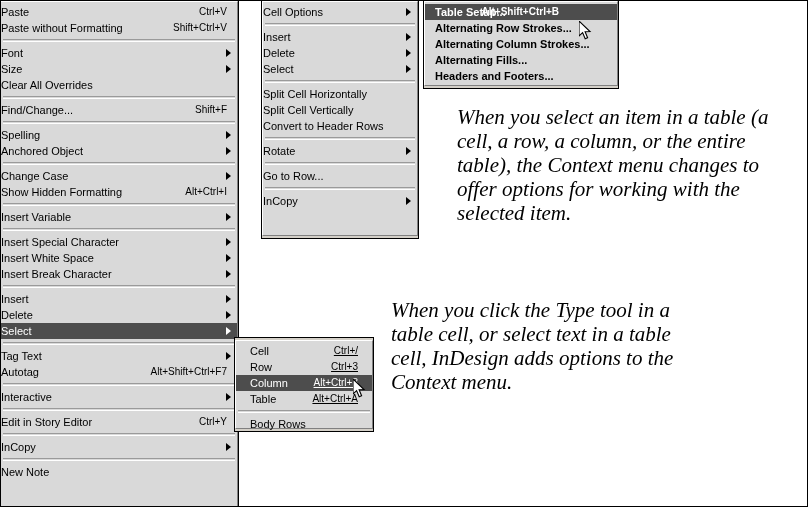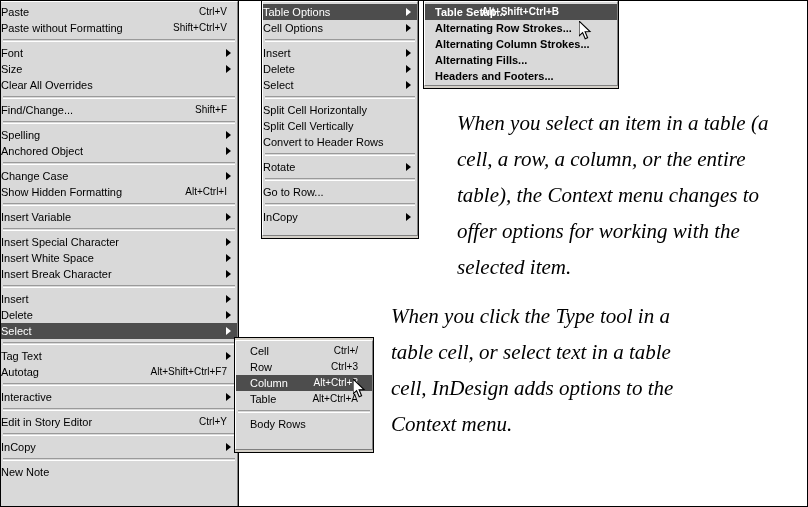--- a/index.html
+++ b/index.html
@@ -112,42 +112,42 @@
     width: 196px;
     height: 91px;
   }
   #menu-tablesetup .menu-item { padding-left: 10px; font-weight: bold; }
   #menu-tablesetup .menu-item .accel { right: 58px; }
 
   #menu-select {
     left: 233px;
     top: 336px;
     width: 140px;
-    height: 116px;
+    height: 95px;
   }
   #menu-select .menu-item { padding-left: 14px; }
-  #menu-select .menu-item .accel { right: 14px; }
+  #menu-select .menu-item .accel { right: 14px; text-decoration: underline; }
 
   
   .cursor {
     position: absolute;
     width: 13px;
     height: 20px;
     pointer-events: none;
   }
   #cursor-top { left: 578px; top: 20px; }
   #cursor-bottom { left: 352px; top: 378px; }
 
   
   .caption {
     position: absolute;
     font-family: "Liberation Serif", serif;
     font-style: italic;
     font-size: 21px;
-    line-height: 36px;
+    line-height: 24px;
     color: #000000;
   }
   #caption-1 { left: 456px; top: 104px; width: 345px; }
   #caption-2 { left: 390px; top: 297px; width: 320px; }
 </style>
 </head>
 <body>
 
 <div id="canvas">
 
@@ -186,21 +186,20 @@
         <div class="menu-item"><span class="label">Edit in Story Editor</span><span class="accel near">Ctrl+Y</span></div>
         <div class="sep"></div>
         <div class="menu-item"><span class="label">InCopy</span><span class="arrow"></span></div>
         <div class="sep"></div>
         <div class="menu-item"><span class="label">New Note</span></div>
       </div>
   </div>
 
   <div class="menu" id="menu-table">
     <div class="menu-inner">
-        <div class="menu-item selected"><span class="label">Table Options</span><span class="arrow"></span></div>
         <div class="menu-item"><span class="label">Cell Options</span><span class="arrow"></span></div>
         <div class="sep"></div>
         <div class="menu-item"><span class="label">Insert</span><span class="arrow"></span></div>
         <div class="menu-item"><span class="label">Delete</span><span class="arrow"></span></div>
         <div class="menu-item"><span class="label">Select</span><span class="arrow"></span></div>
         <div class="sep"></div>
         <div class="menu-item"><span class="label">Split Cell Horizontally</span></div>
         <div class="menu-item"><span class="label">Split Cell Vertically</span></div>
         <div class="menu-item"><span class="label">Convert to Header Rows</span></div>
         <div class="sep"></div>

